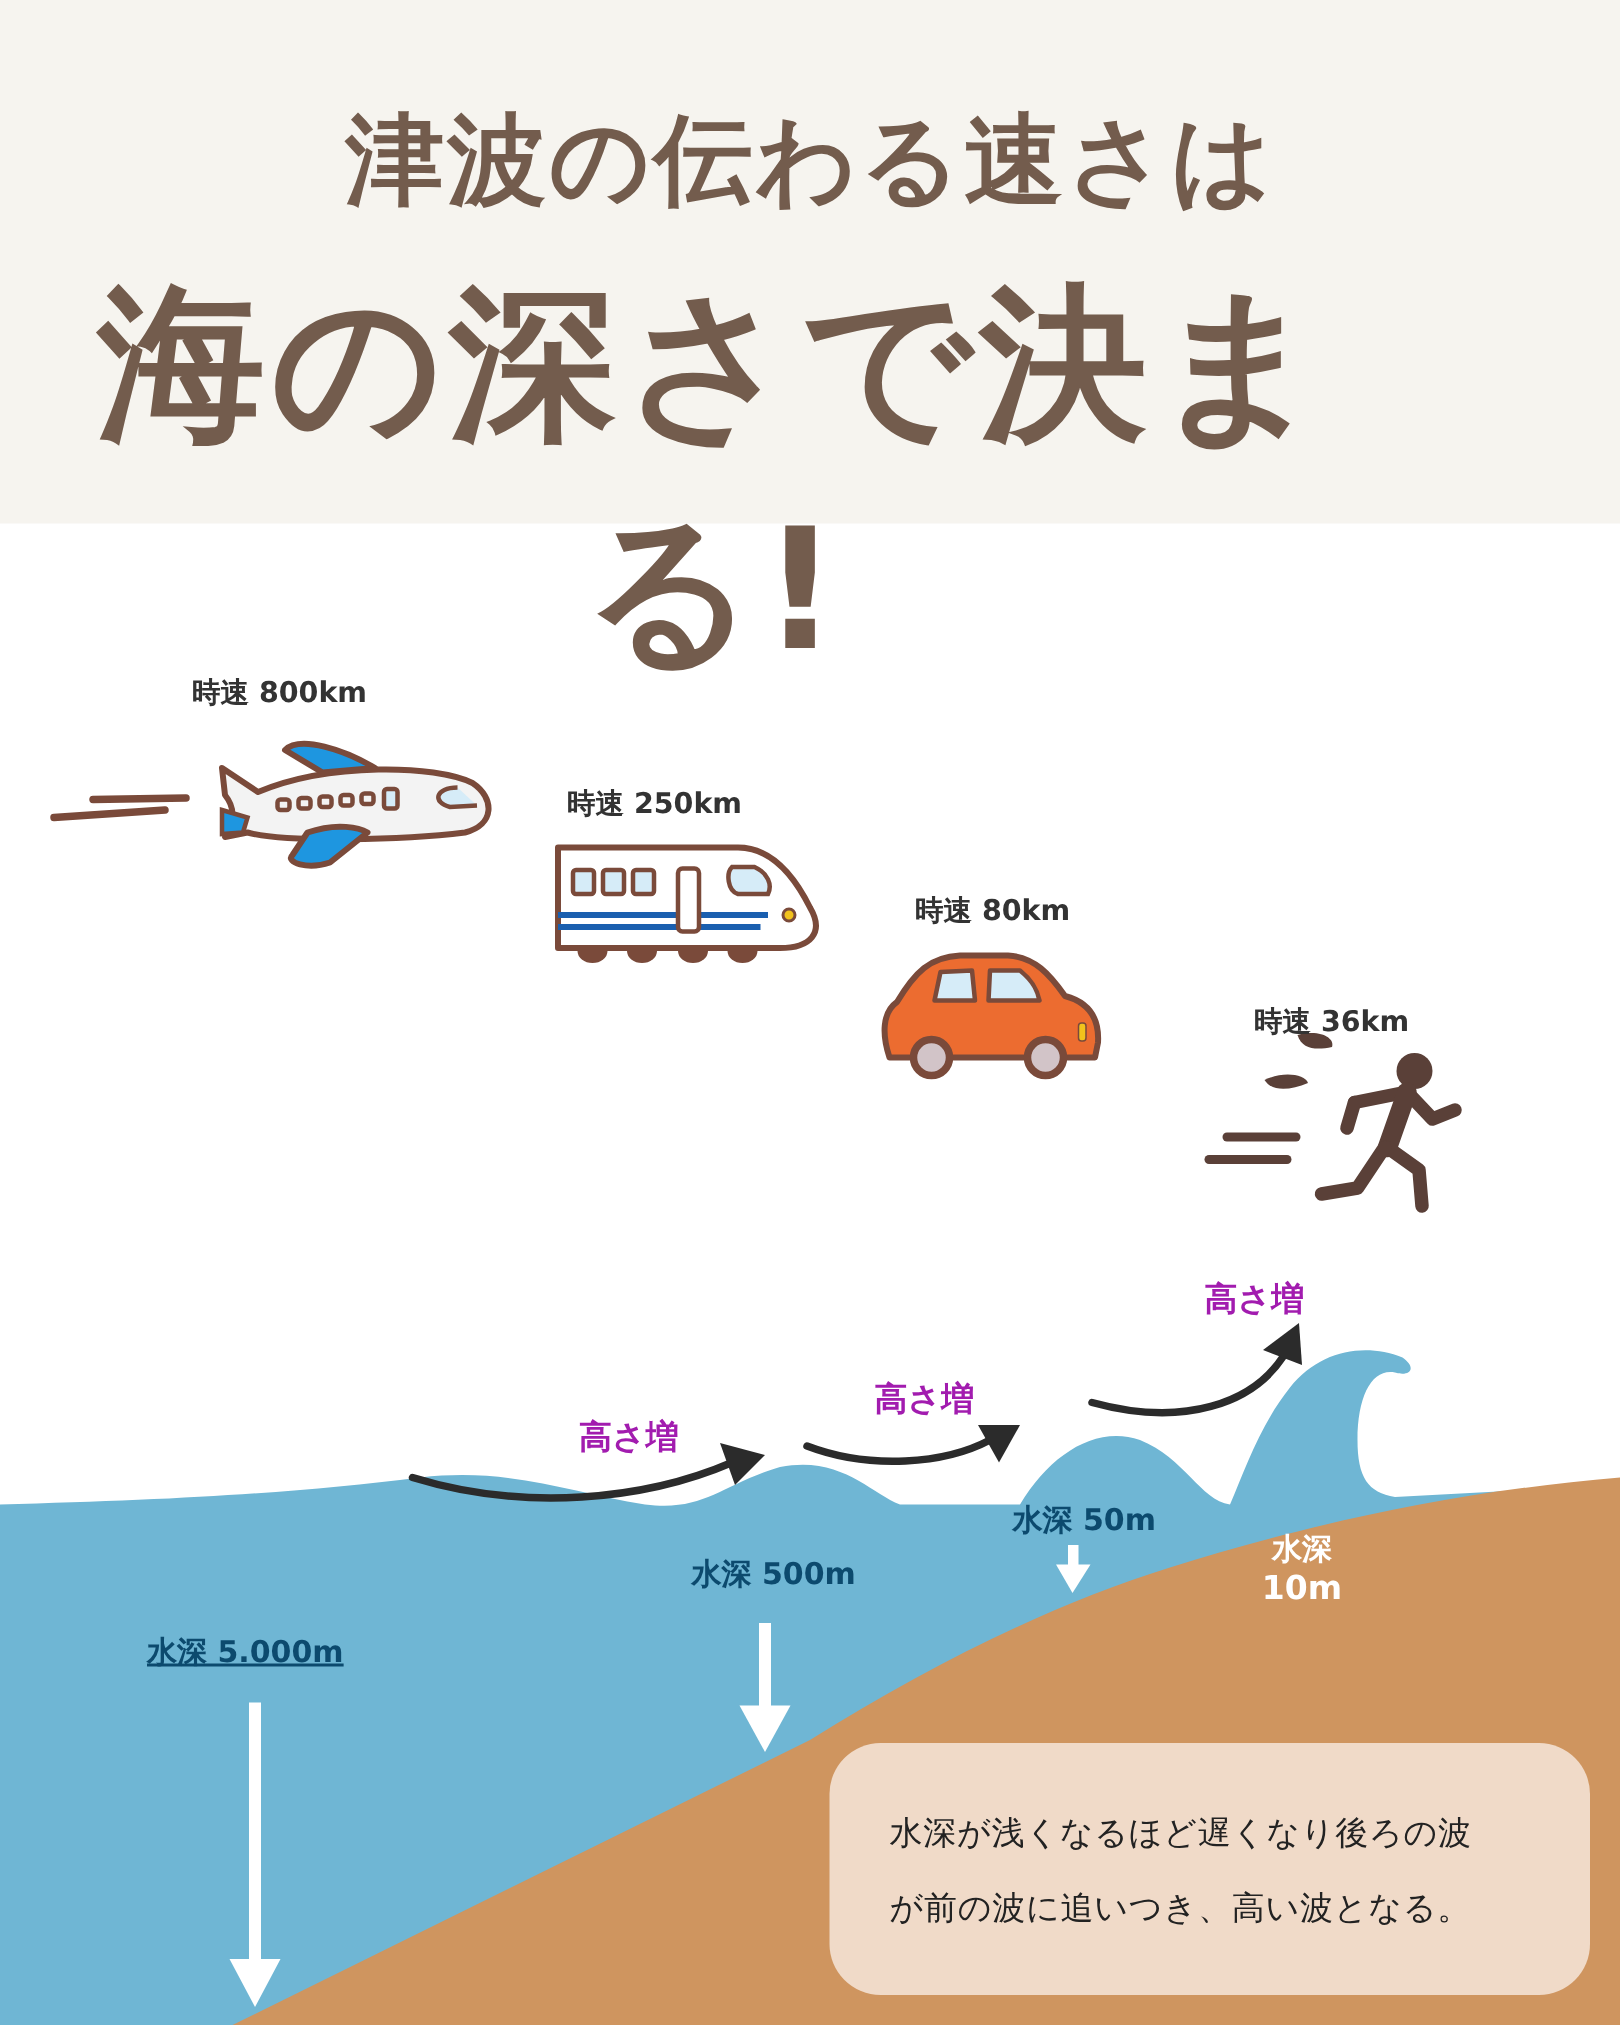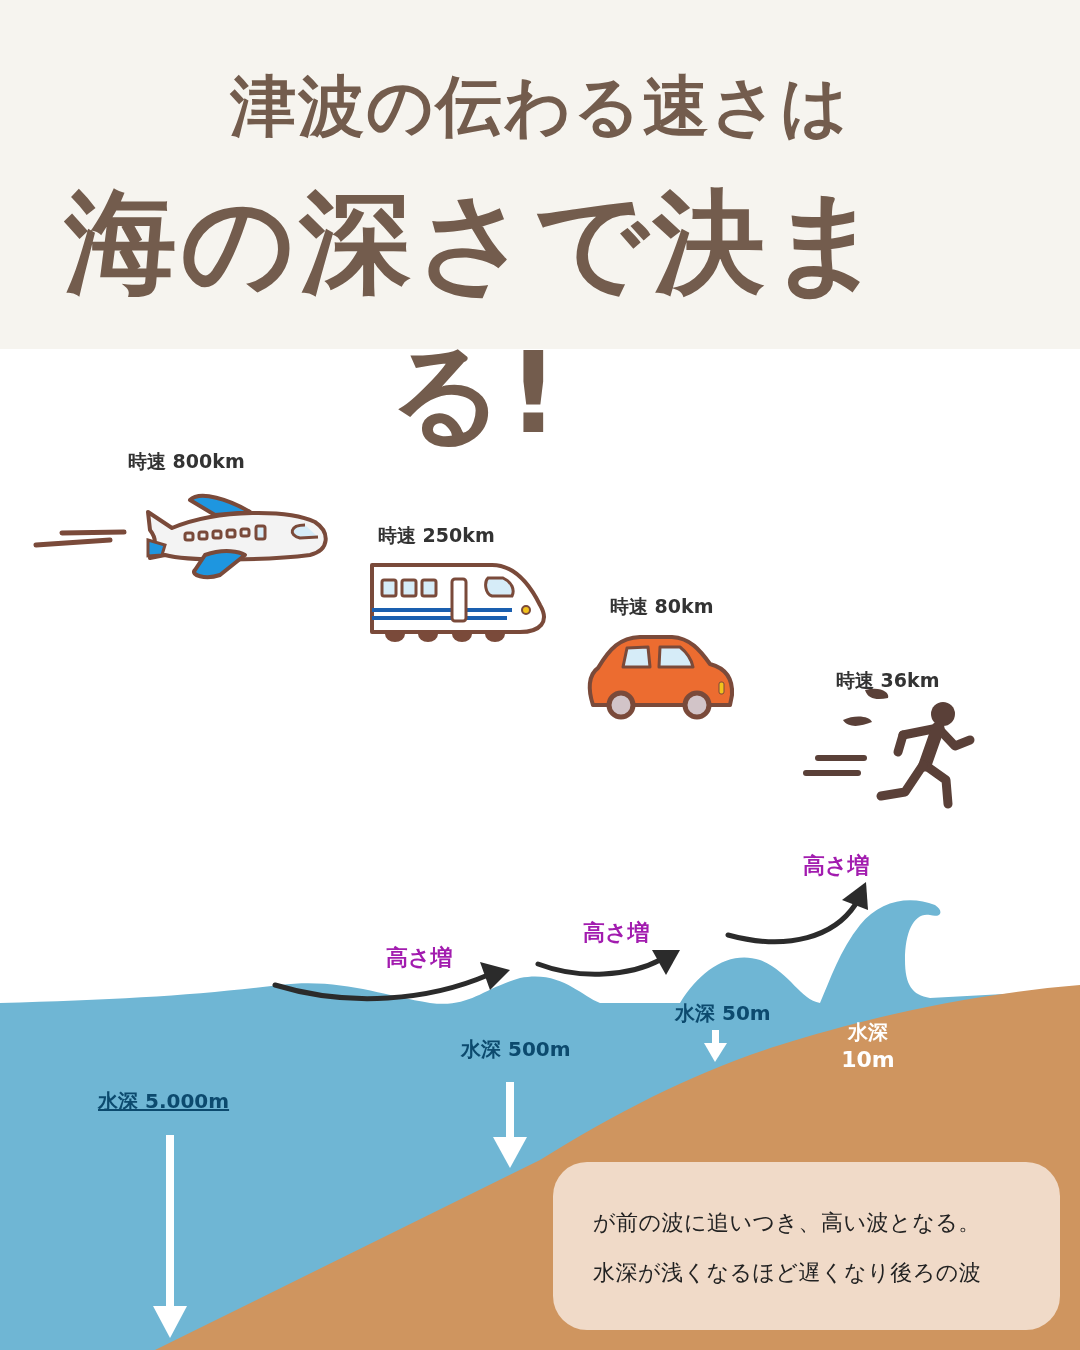--- a/index.html
+++ b/index.html
@@ -121,15 +121,15 @@
 
 <div class="depth" style="left:98px; top:1088px;text-decoration:underline;">水深 5.000m</div>
 <div class="depth" style="left:461px; top:1036px;">水深 500m</div>
 <div class="depth" style="left:675px; top:1000px;">水深 50m</div>
 <div class="depth10" style="left:840px; top:986px; width:56px;margin-top:32px;">
   <div>水深</div>
   <div style="font-size:22px;">10m</div>
 </div>
 
 <div class="note">
+  <p>水深が浅くなるほど遅くなり後ろの波</p>
   <p>が前の波に追いつき、高い波となる。</p>
-  <p>水深が浅くなるほど遅くなり後ろの波</p>
 </div>
 
 </body></html>

